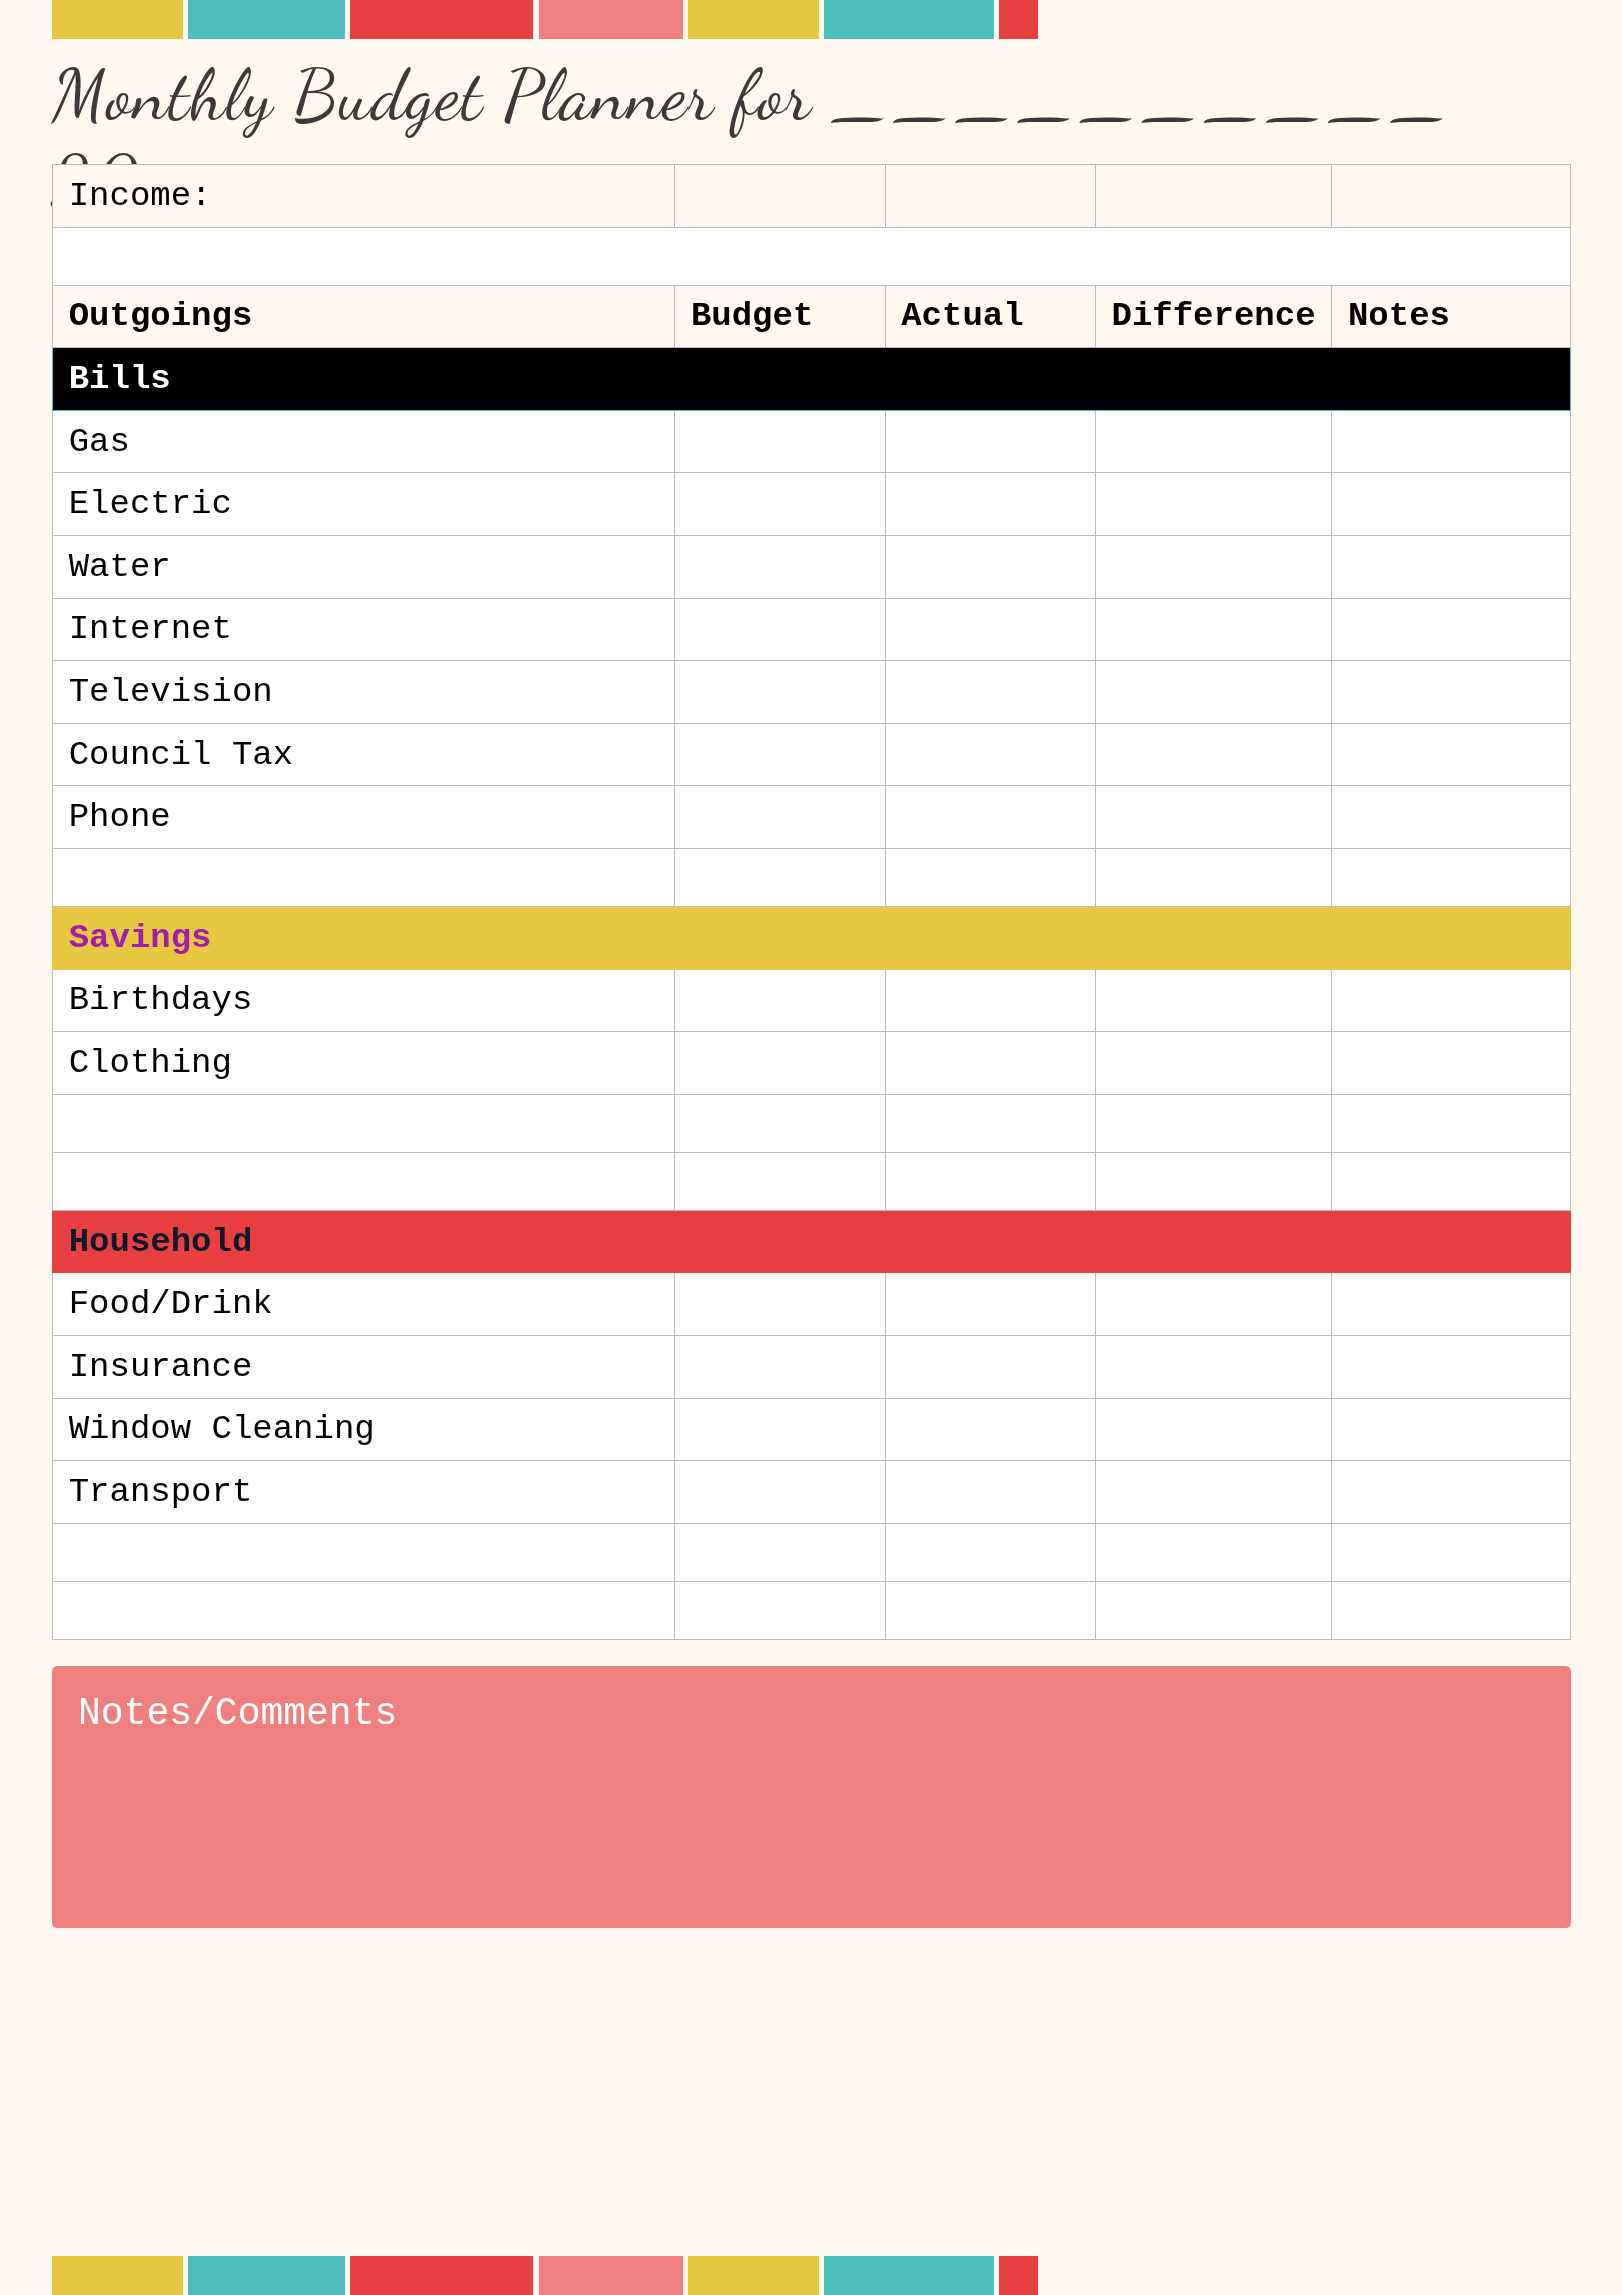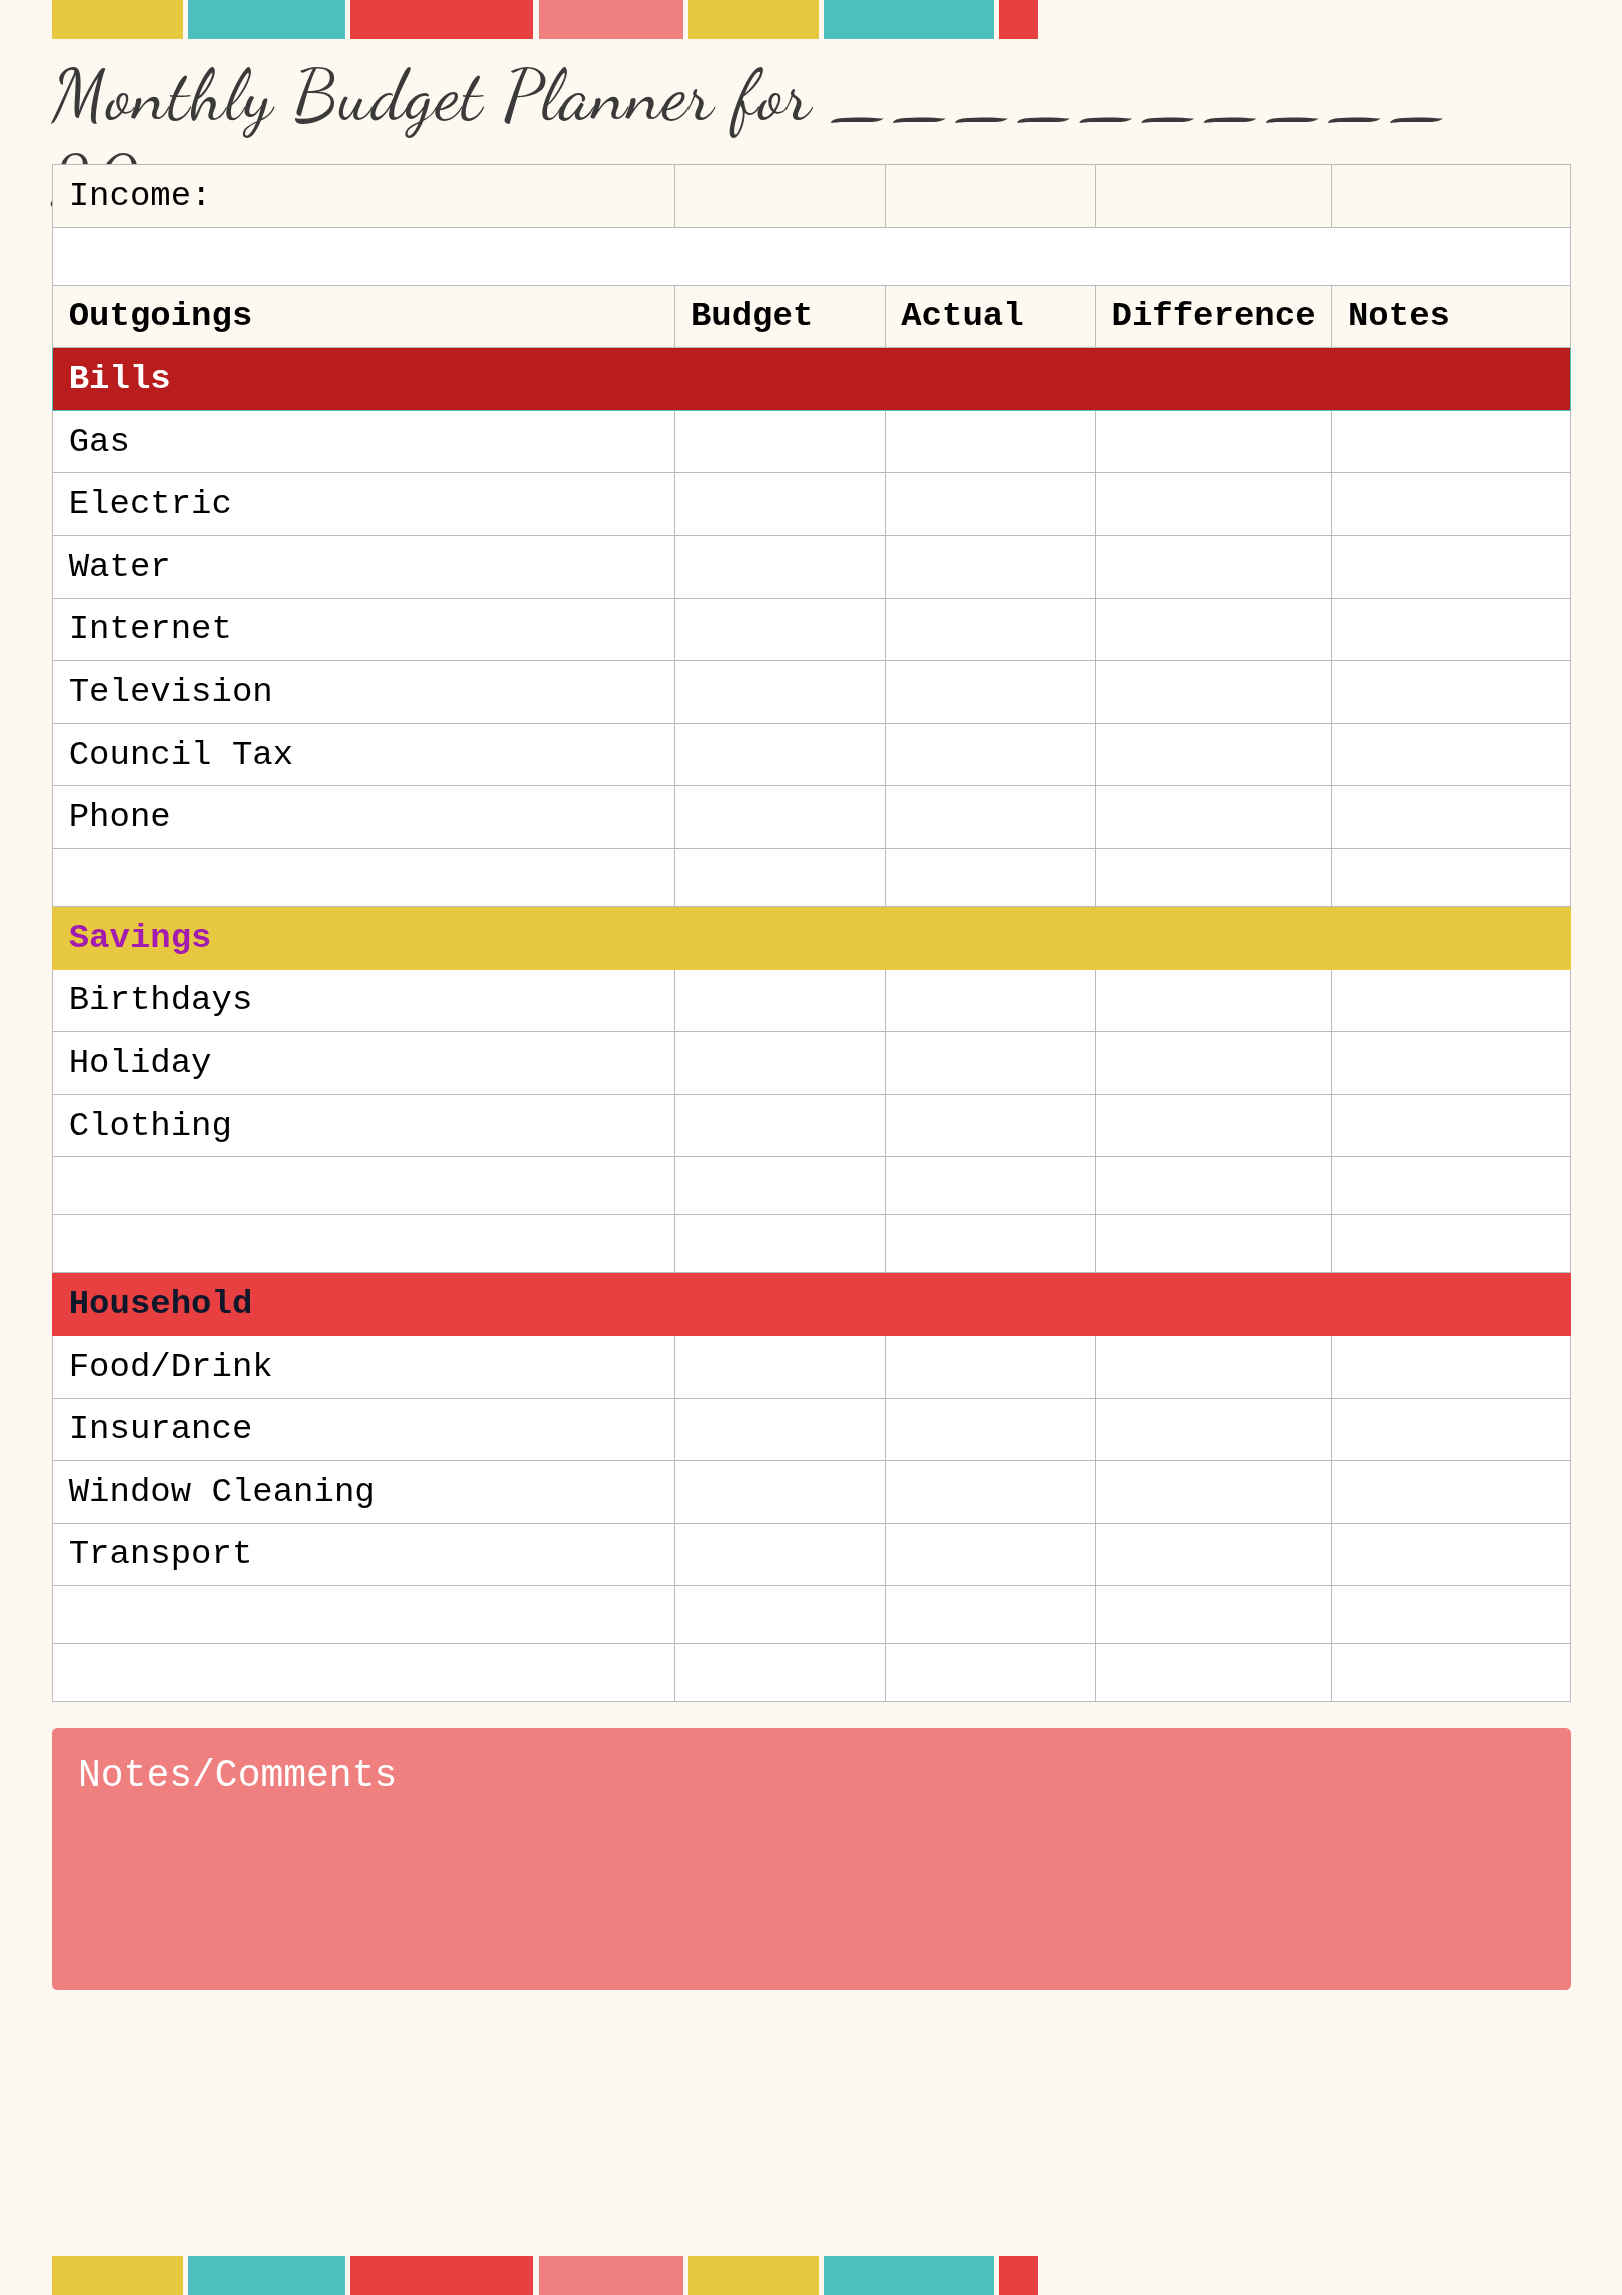--- a/index.html
+++ b/index.html
@@ -88,21 +88,21 @@
     }
 
     
     .header-row td {
       background: #fdf8f0;
       font-weight: bold;
     }
 
     
     .section-bills td {
-      background: #b91c1c;
+      background: #000000;
       color: white;
       font-size: 34px;
       font-weight: bold;
       border: 0.7px solid #4dbfbf;
     }
 
     .section-savings td {
       background: #e8c840;
       color: #a21caf;
       font-size: 34px;
@@ -273,27 +273,20 @@
     </tr>
 
     <tr class="data-row">
       <td>Birthdays</td>
       <td></td>
       <td></td>
       <td></td>
       <td></td>
     </tr>
     <tr class="data-row">
-      <td>Holiday</td>
-      <td></td>
-      <td></td>
-      <td></td>
-      <td></td>
-    </tr>
-    <tr class="data-row">
       <td>Clothing</td>
       <td></td>
       <td></td>
       <td></td>
       <td></td>
     </tr>
 
     <tr class="empty-row">
       <td></td>
       <td></td>

